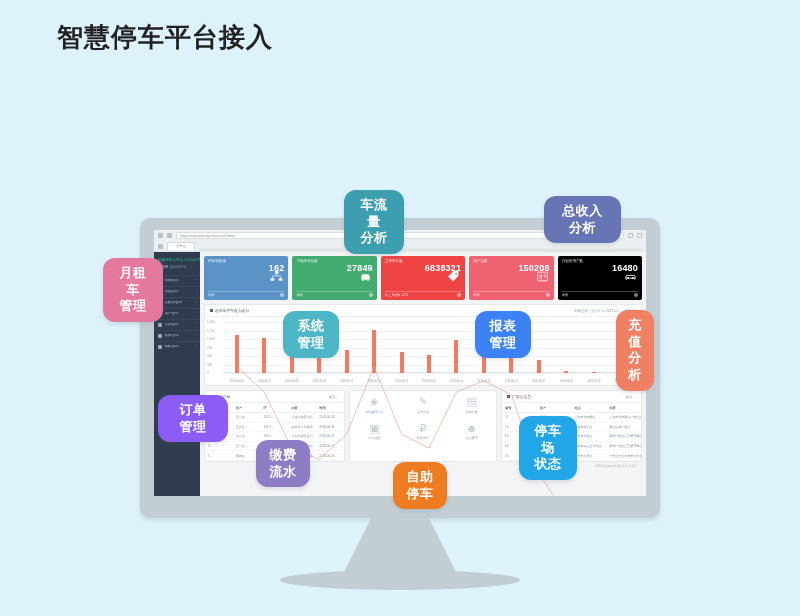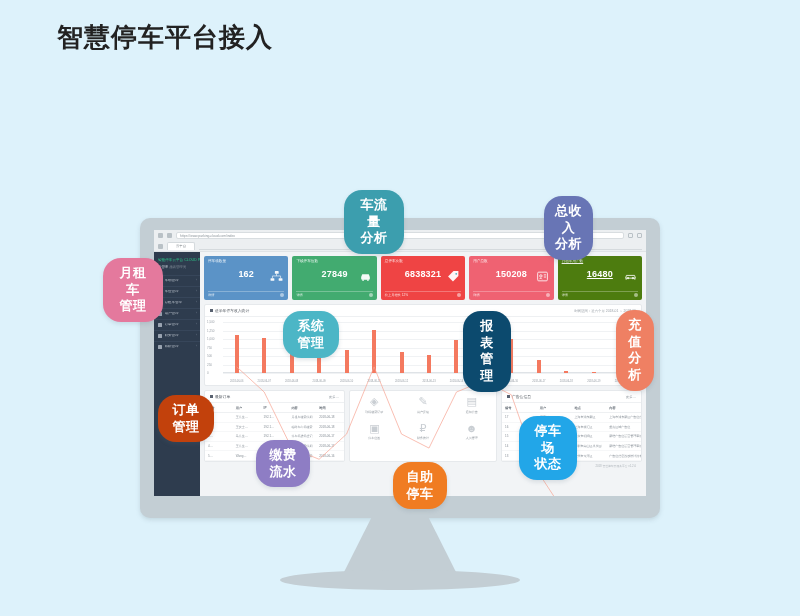--- a/index.html
+++ b/index.html
@@ -87,21 +87,21 @@
   
   .main { flex: 1; padding: 4px; overflow: hidden; }
 
   
   .kpis { display: flex; gap: 4px; }
   .kpi {
     flex: 1; height: 44px; border-radius: 2px; color: #fff;
     padding: 3px 4px; position: relative; overflow: hidden;
   }
   .kpi .k-t { font-size: 3.6px; opacity: .92; line-height: 1.2; }
-  .kpi .k-v { font-size: 9px; font-weight: bold; text-align: center; margin-top: 6px; letter-spacing: .2px; }
+  .kpi .k-v { font-size: 9px; font-weight: bold; text-align: right; letter-spacing: .2px; }
   .kpi .k-f { position: absolute; left: 4px; bottom: 3px; font-size: 3.2px; opacity: .8; }
   .kpi .k-arrow { position: absolute; right: 4px; bottom: 3px; width: 4px; height: 4px; background: rgba(255,255,255,.5); border-radius: 50%; }
   .kpi .k-ico { position: absolute; right: 5px; top: 13px; opacity: .95; }
   .kpi .k-line { position: absolute; left: 4px; right: 4px; bottom: 8px; height: 1px; background: rgba(255,255,255,.28); }
 
   
   .panel { background: #fff; border: 1px solid #e6e9ec; border-radius: 2px; margin-top: 4px; }
   .p-head {
     display: flex; align-items: center; justify-content: space-between;
     padding: 3px 5px; font-size: 3.8px; color: #4a5159; border-bottom: 1px solid #eef0f2;
@@ -135,21 +135,21 @@
     overflow: hidden; text-overflow: clip; border-bottom: 1px solid #f6f7f8;
   }
   .icogrid { display: grid; grid-template-columns: 1fr 1fr 1fr; }
   .icocell { text-align: center; padding: 5px 1px 4px; }
   .icocell .gl { font-size: 11px; color: #c9ced3; line-height: 1; display: block; }
   .icocell .cap { font-size: 3px; color: #8d949b; margin-top: 2.5px; display: block; white-space: nowrap; overflow: hidden; }
   .foot { text-align: right; font-size: 2.8px; color: #aeb4ba; padding: 2px 6px 1px; }
 
   
   .callout {
-    position: absolute; border-radius: 18px; color: #fff;
+    position: absolute; border-radius: 12px; color: #fff;
     font-size: 13px; font-weight: bold; line-height: 1.28;
     text-align: center; padding: 7px 11px; letter-spacing: .5px;
     box-shadow: 0 2px 4px rgba(90,110,125,.18);
   }
   .callout span { display: block; }
 </style>
 </head>
 <body>
 
 <div id="page">
@@ -269,21 +269,21 @@
                 <div class="k-v">150208</div>
                 <span class="k-ico"><svg width="13" height="13" viewBox="0 0 24 24" fill="none" stroke="#fff" stroke-width="1.6">
                     <rect x="3" y="4" width="18" height="16" rx="2"></rect>
                     <circle cx="9" cy="11" r="2.2"></circle>
                     <path d="M6 17c.8-2 4.2-2 5 0M14.5 9h4M14.5 13h4"></path>
                   </svg></span>
                 <div class="k-line"></div>
                 <div class="k-f">详情</div>
                 <i class="k-arrow"></i>
               </div>
-              <div class="kpi" style="background: #4d7c0f; text-decoration: underline;">
+              <div class="kpi" style="background: #000000;">
                 <div class="k-t">月租车用户数</div>
                 <div class="k-v">16480</div>
                 <span class="k-ico"><svg width="13" height="13" viewBox="0 0 24 24" fill="none" stroke="#fff" stroke-width="1.6">
                     <path d="M4 15v3M20 15v3M3 15h18l-1.5-5H4.5z"></path>
                     <circle cx="7.5" cy="15" r="1.3" fill="#fff"></circle>
                     <circle cx="16.5" cy="15" r="1.3" fill="#fff"></circle>
                   </svg></span>
                 <div class="k-line"></div>
                 <div class="k-f">详情</div>
                 <i class="k-arrow"></i>
@@ -535,37 +535,37 @@
 
   <div id="callouts">
       <div class="callout" style="background: rgb(228, 121, 157); left: 103px; top: 258px; width: 60px;">
         <span>月租车</span>
         <span>管理</span>
       </div>
       <div class="callout" style="background: rgb(60, 158, 174); left: 344px; top: 190px; width: 60px;">
         <span>车流量</span>
         <span>分析</span>
       </div>
-      <div class="callout" style="background: rgb(104, 117, 181); left: 544px; top: 196px; width: 49px;">
+      <div class="callout" style="background: rgb(104, 117, 181); left: 544px; top: 196px; width: 77px;">
         <span>总收入</span>
         <span>分析</span>
       </div>
       <div class="callout" style="background: rgb(239, 128, 99); left: 616px; top: 310px; width: 38px;">
         <span>充值</span>
         <span>分析</span>
       </div>
       <div class="callout" style="background: rgb(76, 182, 198); left: 283px; top: 311px; width: 56px;">
         <span>系统</span>
         <span>管理</span>
       </div>
-      <div class="callout" style="background: #0c4a6e; left: 463px; top: 311px; width: 48px;">
+      <div class="callout" style="background: #3b82f6; left: 475px; top: 311px; width: 56px;">
         <span>报表</span>
         <span>管理</span>
       </div>
-      <div class="callout" style="background: #c2410c; left: 158px; top: 395px; width: 56px;">
+      <div class="callout" style="background: #8b5cf6; left: 158px; top: 395px; width: 70px;">
         <span>订单</span>
         <span>管理</span>
       </div>
       <div class="callout" style="background: rgb(142, 125, 196); left: 256px; top: 440px; width: 54px;">
         <span>缴费</span>
         <span>流水</span>
       </div>
       <div class="callout" style="background: rgb(34, 166, 232); left: 519px; top: 416px; width: 58px;">
         <span>停车场</span>
         <span>状态</span>

